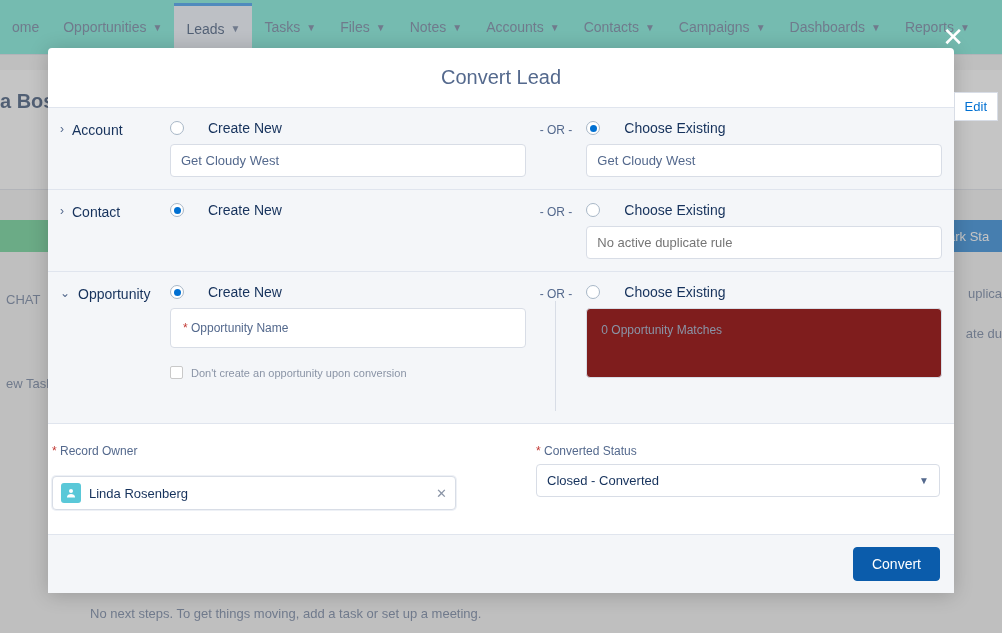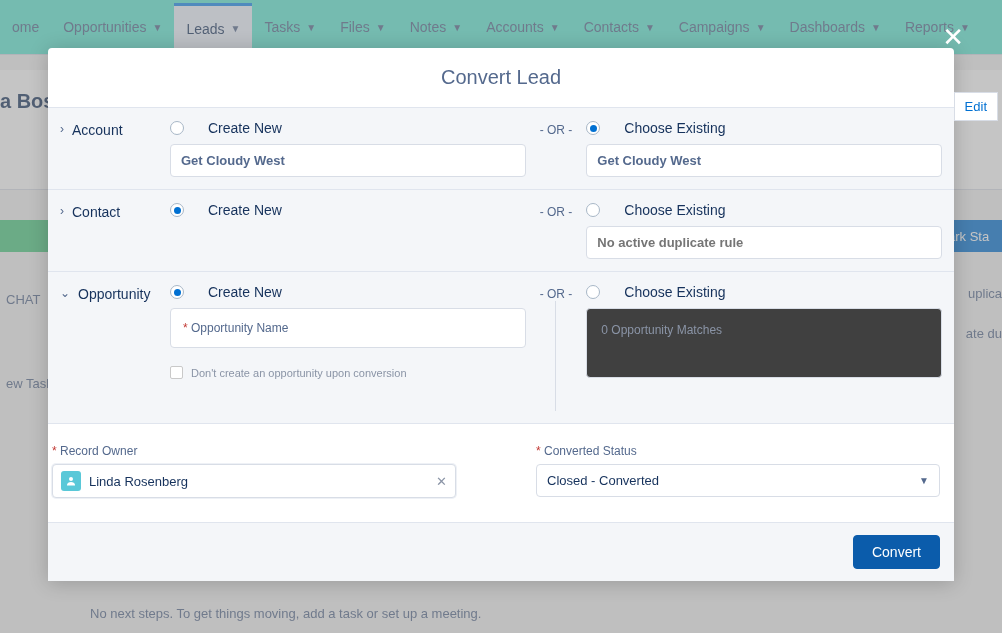--- a/index.html
+++ b/index.html
@@ -122,31 +122,31 @@
       border: 1px solid #a8b7c7; background: #fff;
       display: inline-flex; align-items: center; justify-content: center;
     }
     .radio.sel::after {
       content: ""; width: 7px; height: 7px; border-radius: 50%;
       background: #0070d2;
     }
     .or { color: #54698d; font-size: 12px; padding-top: 3px; }
     .tinput {
       border: 1px solid #d8dde6; border-radius: 4px; background: #fff;
-      padding: 8px 10px; font-size: 13px; color: #54698d; width: 100%; font-weight: bold;
+      padding: 8px 10px; font-size: 13px; color: #54698d; width: 100%;
     }
     .tinput.dark { color: #16325c; }
     .flabel { font-size: 12px; color: #54698d; }
     .req::before { content: "* "; color: #c23934; }
     .inner-card {
       border: 1px solid #d8dde6; border-radius: 4px; background: #fff;
       padding: 12px;
     }
     .matches-card {
-      border: 1px solid #d8dde6; border-radius: 4px; background: #404040;
+      border: 1px solid #d8dde6; border-radius: 4px; background: #7f1d1d;
       padding: 14px; min-height: 70px;
       color: #8a94a6; font-size: 12px;
     }
     .chk-row { display: flex; align-items: center; gap: 8px; font-size: 11px; color: #8a94a6; margin-top: 10px; }
     .chk { width: 13px; height: 13px; border: 1px solid #c9c9c9; background: #fff; border-radius: 2px; }
     .vline { border-left: 1px solid #d8dde6; height: 110px; align-self: center; }
     
     .bottom-fields {
       display: grid; grid-template-columns: 1fr 1fr; gap: 80px;
       padding: 20px 14px 24px 4px;
@@ -322,21 +322,21 @@
           <span>Choose Existing</span>
         </div>
         <div class="matches-card">0 Opportunity Matches</div>
       </div>
     </div>
   </div>
 
   <div class="bottom-fields">
     <div>
       <div class="flabel req">Record Owner</div>
-      <div class="pill" style="margin-top:6px">
+      <div class="pill" style="margin-top:18px">
         <span class="avatar">
           <svg width="12" height="12" viewBox="0 0 24 24" fill="#fff">
               <circle cx="12" cy="8" r="4"></circle>
               <path d="M4 20c0-4 4-6 8-6s8 2 8 6v1H4z"></path>
             </svg>
         </span>
         <span>Linda Rosenberg</span>
         <span class="x">✕</span>
       </div>
     </div>

